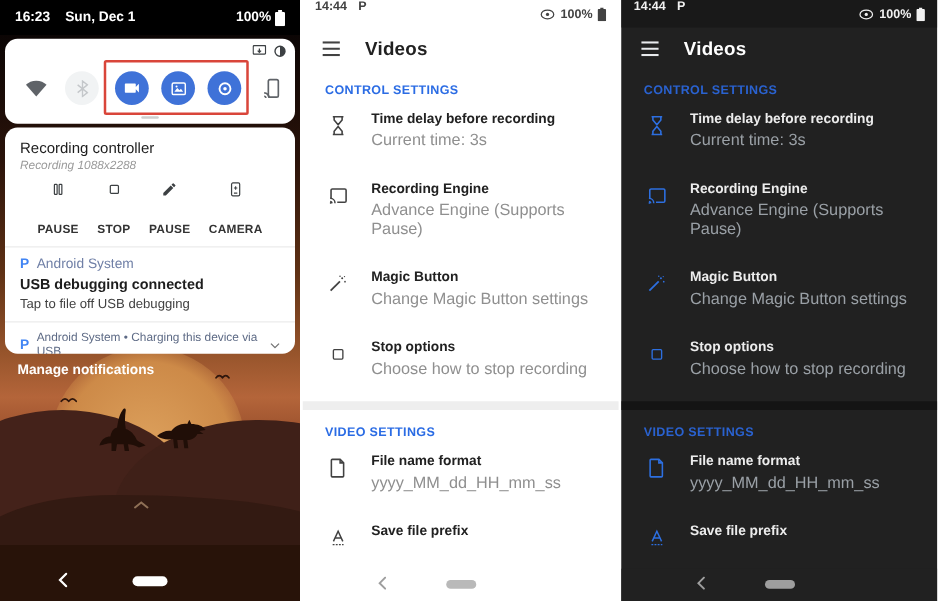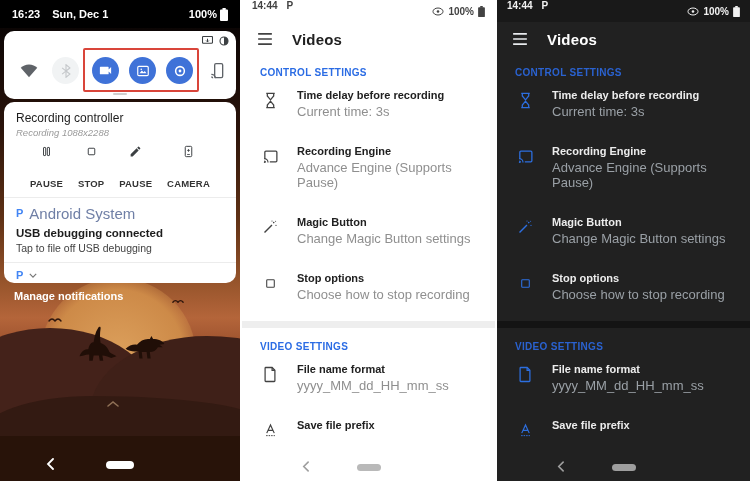--- a/index.html
+++ b/index.html
@@ -47,21 +47,21 @@
   .n-head { display:flex; align-items:center; gap:5px; margin-bottom:8px; color:#616161; font-size:9px; }
   .n-head .cam { color:#4285f4; display:flex; }
   .n-title { font-size:12px; font-weight:400; color:#1d1d1d; margin-bottom:2px; }
   .n-sub { font-size:9.5px; color:#9a9a9a; margin-bottom:7px;font-style:italic; }
   .n-actions { display:flex; justify-content:space-between; padding:0 14px; margin-bottom:8px; }
   .n-act { display:flex; flex-direction:column; align-items:center; gap:20px; color:#3c4043; cursor:default; }
   .n-act .lbl { font-size:9.5px; font-weight:700; letter-spacing:.2px; color:#333; }
   .n-hr { border:0; border-top:1px solid #ececec; margin:0 -12px 7px; }
   .app-row { display:flex; align-items:center; gap:6px; margin-bottom:5px; }
   .p-badge { font-size:11px; font-weight:800; color:#4285f4; line-height:1; }
-  .app-name { font-size:15px; color:#6f7fa6; }
+  .app-name { font-size:11px; color:#6f7fa6; }
   .usb-title { font-size:11.5px; font-weight:700; color:#1d1d1d; margin-bottom:3px; }
   .usb-body { font-size:10.5px; color:#424242; margin-bottom:8px; }
   .charge-row { display:flex; align-items:center; gap:6px; }
   .charge-txt { font-size:9.5px; color:#5d6a85; }
   .caret { color:#757575; display:flex; }
   .manage { position:absolute; z-index:2; left:14px; top:290px; color:#fff; font-size:11px; font-weight:600; }
 
   
   .p-set { width:253px; }
   .p-set.light { background:#fff; margin-right:2px; }
@@ -259,20 +259,21 @@
       <hr class="n-hr">
       <div class="app-row">
         <span class="p-badge">P</span>
         <span class="app-name">Android System</span>
       </div>
       <div class="usb-title">USB debugging connected</div>
       <div class="usb-body">Tap to file off USB debugging</div>
       <hr class="n-hr">
       <div class="charge-row">
         <span class="p-badge">P</span>
+        <span class="charge-txt">Android System • Charging this device via USB</span>
         <span class="caret">
             <svg width="8" height="5" viewBox="0 0 10 6">
               <path d="M1 1l4 4 4-4" stroke="currentColor" stroke-width="1.4" fill="none"></path>
             </svg>
           </span>
       </div>
     </div>
 
     <div class="manage">Manage notifications</div>
 

